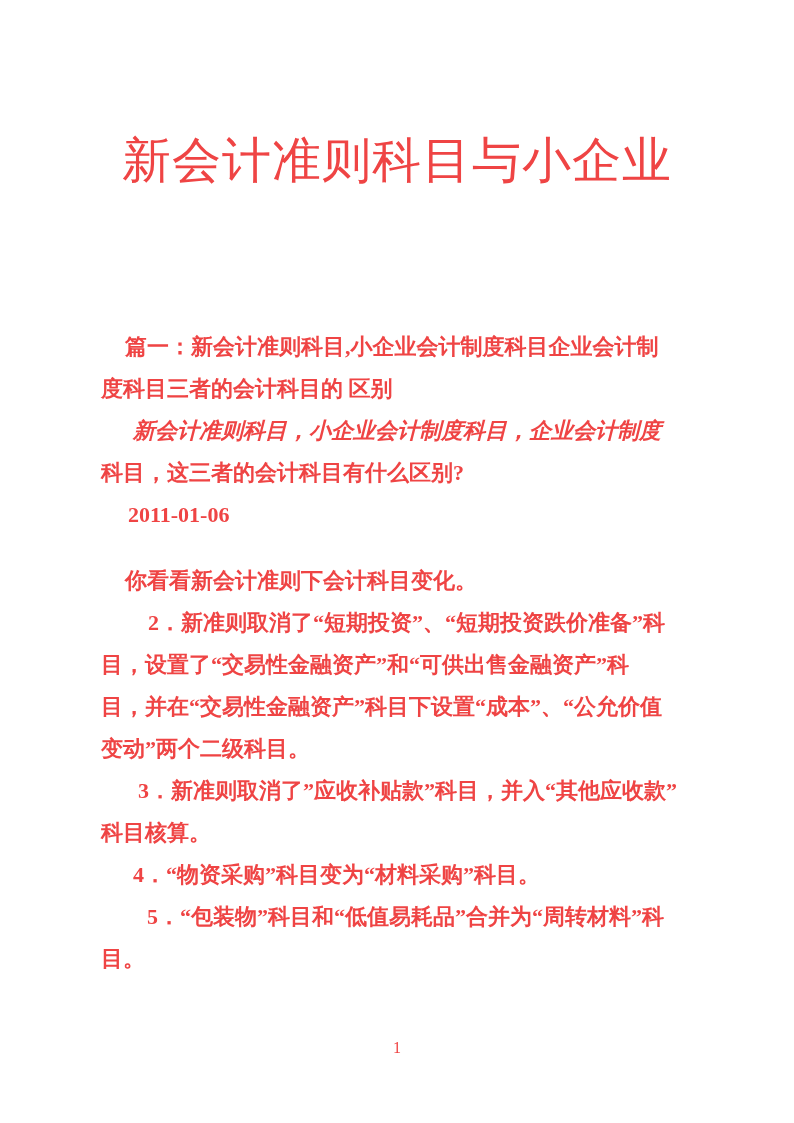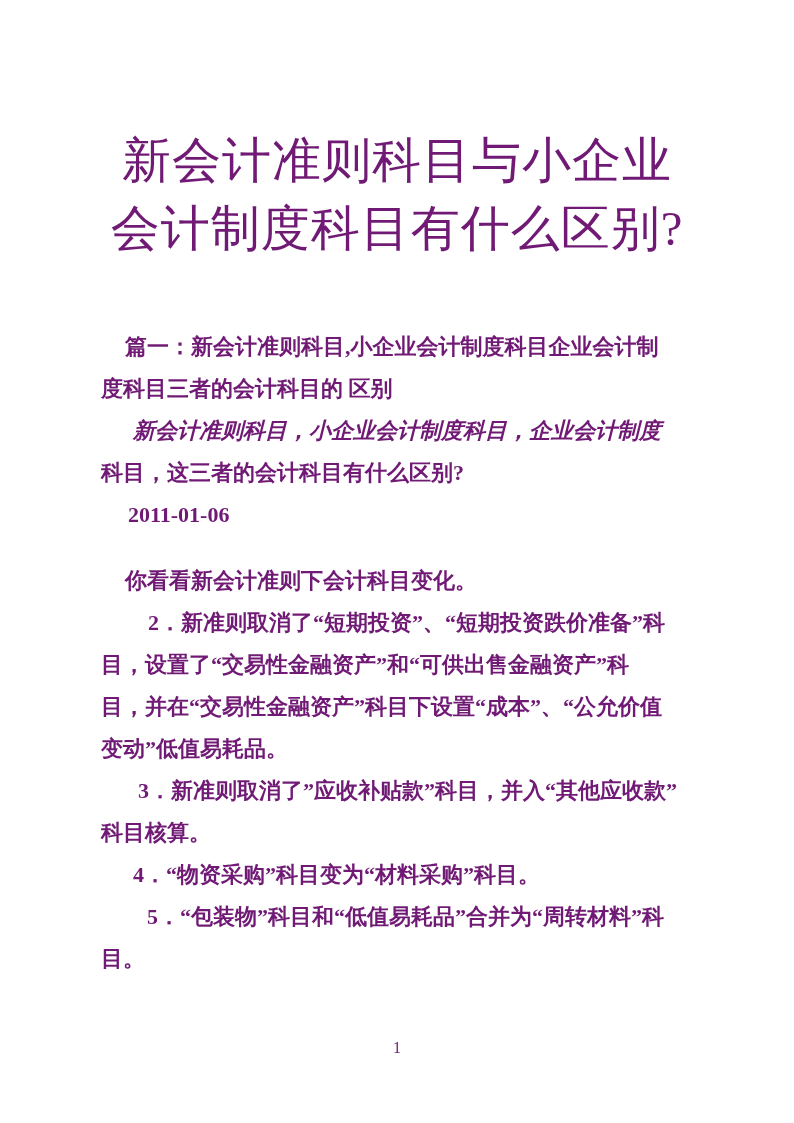--- a/index.html
+++ b/index.html
@@ -7,21 +7,21 @@
     padding: 0;
     background: #ffffff;
   }
   .page {
     position: relative;
     width: 794px;
     height: 1123px;
     background: #ffffff;
     overflow: hidden;
     font-family: "Liberation Serif", "DejaVu Serif", serif;
-    color: #701a75;
+    color: #ef4444;
   }
   .doc-title {
     position: absolute;
     top: 127px;
     left: 0;
     width: 100%;
     margin: 0;
     text-align: center;
     font-size: 49px;
     font-weight: normal;
@@ -57,42 +57,41 @@
     line-height: 20px;
     font-weight: normal;
   }
 </style>
 </head>
 <body>
 
 <div class="page">
   <h1 class="doc-title">
       <div class="title-line">新会计准则科目与小企业</div>
-      <div class="title-line">会计制度科目有什么区别?</div>
     </h1>
   <div class="doc-body">
       <div class="para">
         <div class="line" style="padding-left: 24px;">篇一：新会计准则科目,小企业会计制度科目企业会计制</div>
         <div class="line">度科目三者的会计科目的 区别</div>
       </div>
       <div class="para">
         <div class="line" style="padding-left: 32px; font-style: italic;">新会计准则科目，小企业会计制度科目，企业会计制度</div>
         <div class="line">科目，这三者的会计科目有什么区别?</div>
       </div>
       <div class="para">
         <div class="line" style="padding-left: 27px;">2011-01-06</div>
       </div>
       <div class="para">
         <div class="line" style="padding-left: 24px; margin-top: 24px;">你看看新会计准则下会计科目变化。</div>
       </div>
       <div class="para">
         <div class="line" style="padding-left: 47px;">2．新准则取消了“短期投资”、“短期投资跌价准备”科</div>
         <div class="line">目，设置了“交易性金融资产”和“可供出售金融资产”科</div>
         <div class="line">目，并在“交易性金融资产”科目下设置“成本”、“公允价值</div>
-        <div class="line">变动”低值易耗品。</div>
+        <div class="line">变动”两个二级科目。</div>
       </div>
       <div class="para">
         <div class="line" style="padding-left: 37px;">3．新准则取消了”应收补贴款”科目，并入“其他应收款”</div>
         <div class="line">科目核算。</div>
       </div>
       <div class="para">
         <div class="line" style="padding-left: 32px;">4．“物资采购”科目变为“材料采购”科目。</div>
       </div>
       <div class="para">
         <div class="line" style="padding-left: 46px;">5．“包装物”科目和“低值易耗品”合并为“周转材料”科</div>

